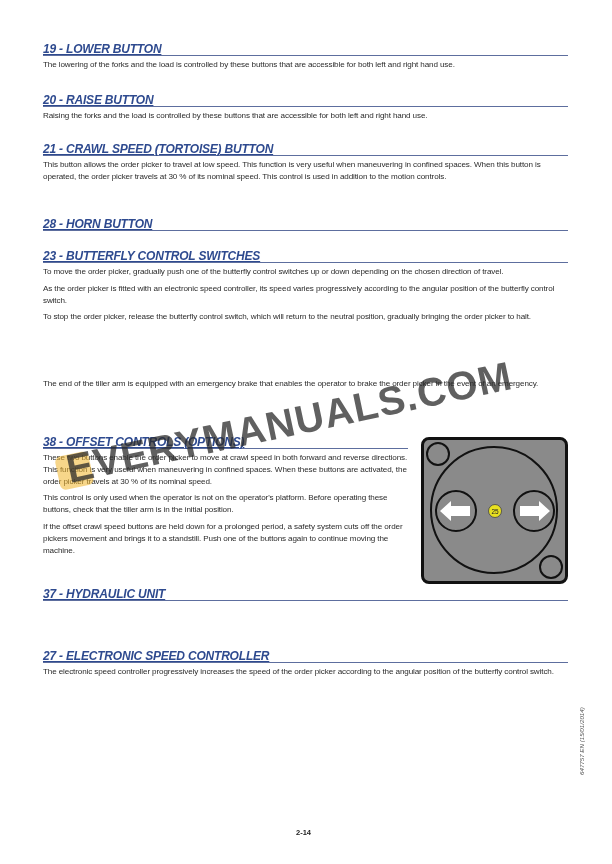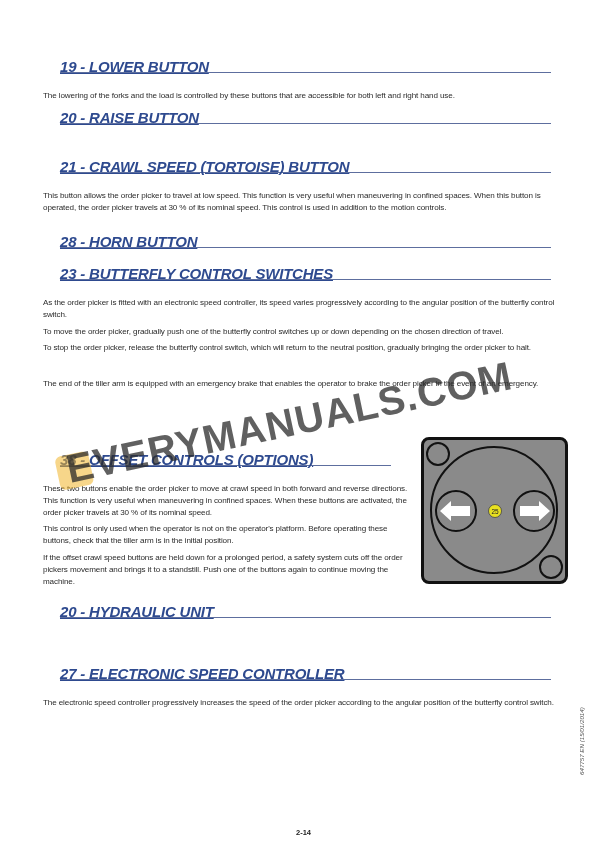--- a/index.html
+++ b/index.html
@@ -3,22 +3,22 @@
 <meta charset="utf-8">
 <style>
   html, body { margin:0; padding:0; }
   body {
     width:612px; height:864px; background:#ffffff; position:relative; overflow:hidden;
     font-family:"Liberation Sans", sans-serif; color:#2b2b2b;
   }
   .section { position:absolute; left:43px; width:525px; }
   .heading {
     font-family:"Liberation Sans", sans-serif; font-style:italic; font-weight:bold;
-    font-size:15px; color:#2e4a8f; text-decoration:underline; letter-spacing:-0.2px;
-    border-bottom:1px solid #5d6e9e; padding-bottom:0px; line-height:11px; margin:17px;
+    font-size:12px; color:#2e4a8f; text-decoration:underline; letter-spacing:-0.2px;
+    border-bottom:1px solid #5d6e9e; padding-bottom:0px; line-height:11px; margin:0;
   }
   .para {
     font-size:8.1px; line-height:11.8px; margin:3px 0 0 0; color:#2b2b2b; letter-spacing:-0.12px;
   }
   .para + .para { margin-top:5px; }
   .narrow { width:365px; }
   .figure {
     position:absolute; left:421px; top:437px; width:147px; height:147px;
     background:#8a8a8a; border:3px solid #111; border-radius:8px; box-sizing:border-box;
   }
@@ -38,35 +38,36 @@
 </head>
 <body>
 
 <div class="section" style="top:44px;">
   <h3 class="heading">19 - LOWER BUTTON</h3>
   <p class="para">The lowering of the forks and the load is controlled by these buttons that are accessible for both left and right hand use.</p>
 </div>
 
 <div class="section" style="top:95px;">
   <h3 class="heading">20 - RAISE BUTTON</h3>
+  <p class="para">Raising the forks and the load is controlled by these buttons that are accessible for both left and right hand use.</p>
 </div>
 
 <div class="section" style="top:144px;">
   <h3 class="heading">21 - CRAWL SPEED (TORTOISE) BUTTON</h3>
   <p class="para">This button allows the order picker to travel at low speed. This function is very useful when maneuvering in confined spaces. When this button is operated, the order picker travels at 30 % of its nominal speed. This control is used in addition to the motion controls.</p>
 </div>
 
 <div class="section" style="top:219px;">
   <h3 class="heading">28 - HORN BUTTON</h3>
 </div>
 
 <div class="section" style="top:251px;">
   <h3 class="heading">23 - BUTTERFLY CONTROL SWITCHES</h3>
+  <p class="para">To move the order picker, gradually push one of the butterfly control switches up or down depending on the chosen direction of travel.</p>
   <p class="para">As the order picker is fitted with an electronic speed controller, its speed varies progressively according to the angular position of the butterfly control switch.</p>
-  <p class="para">To move the order picker, gradually push one of the butterfly control switches up or down depending on the chosen direction of travel.</p>
   <p class="para">To stop the order picker, release the butterfly control switch, which will return to the neutral position, gradually bringing the order picker to halt.</p>
 </div>
 
 <div class="section" style="top:375px;">
   <p class="para">The end of the tiller arm is equipped with an emergency brake that enables the operator to brake the order picker in the event of an emergency.</p>
 </div>
 
 <div class="section narrow" style="top:437px; width:365px;">
   <h3 class="heading">38 - OFFSET CONTROLS (OPTIONS)</h3>
   <p class="para">These two buttons enable the order picker to move at crawl speed in both forward and reverse directions. This function is very useful when maneuvering in confined spaces. When these buttons are activated, the order picker travels at 30 % of its nominal speed.</p>
@@ -88,21 +89,21 @@
       <polygon points="126,71 115,61 115,66 96,66 96,76 115,76 115,81" fill="#ffffff"></polygon>
     </g>
     <g>
       <circle cx="71" cy="71" r="6.5" fill="#e8e020" stroke="#444" stroke-width="0.8"></circle>
       <text x="71" y="73.5" font-size="6.5" font-family="Liberation Sans, sans-serif" text-anchor="middle" fill="#222">25</text>
     </g>
   </svg>
 </div>
 
 <div class="section" style="top:589px;">
-  <h3 class="heading">20 - HYDRAULIC UNIT</h3>
+  <h3 class="heading">37 - HYDRAULIC UNIT</h3>
 </div>
 
 <div class="section" style="top:651px;">
   <h3 class="heading">27 - ELECTRONIC SPEED CONTROLLER</h3>
   <p class="para">The electronic speed controller progressively increases the speed of the order picker according to the angular position of the butterfly control switch.</p>
 </div>
 
 <div class="watermark">
   <svg width="480" height="160" viewBox="0 0 480 160">
     <g transform="translate(5,130) rotate(-12)">

